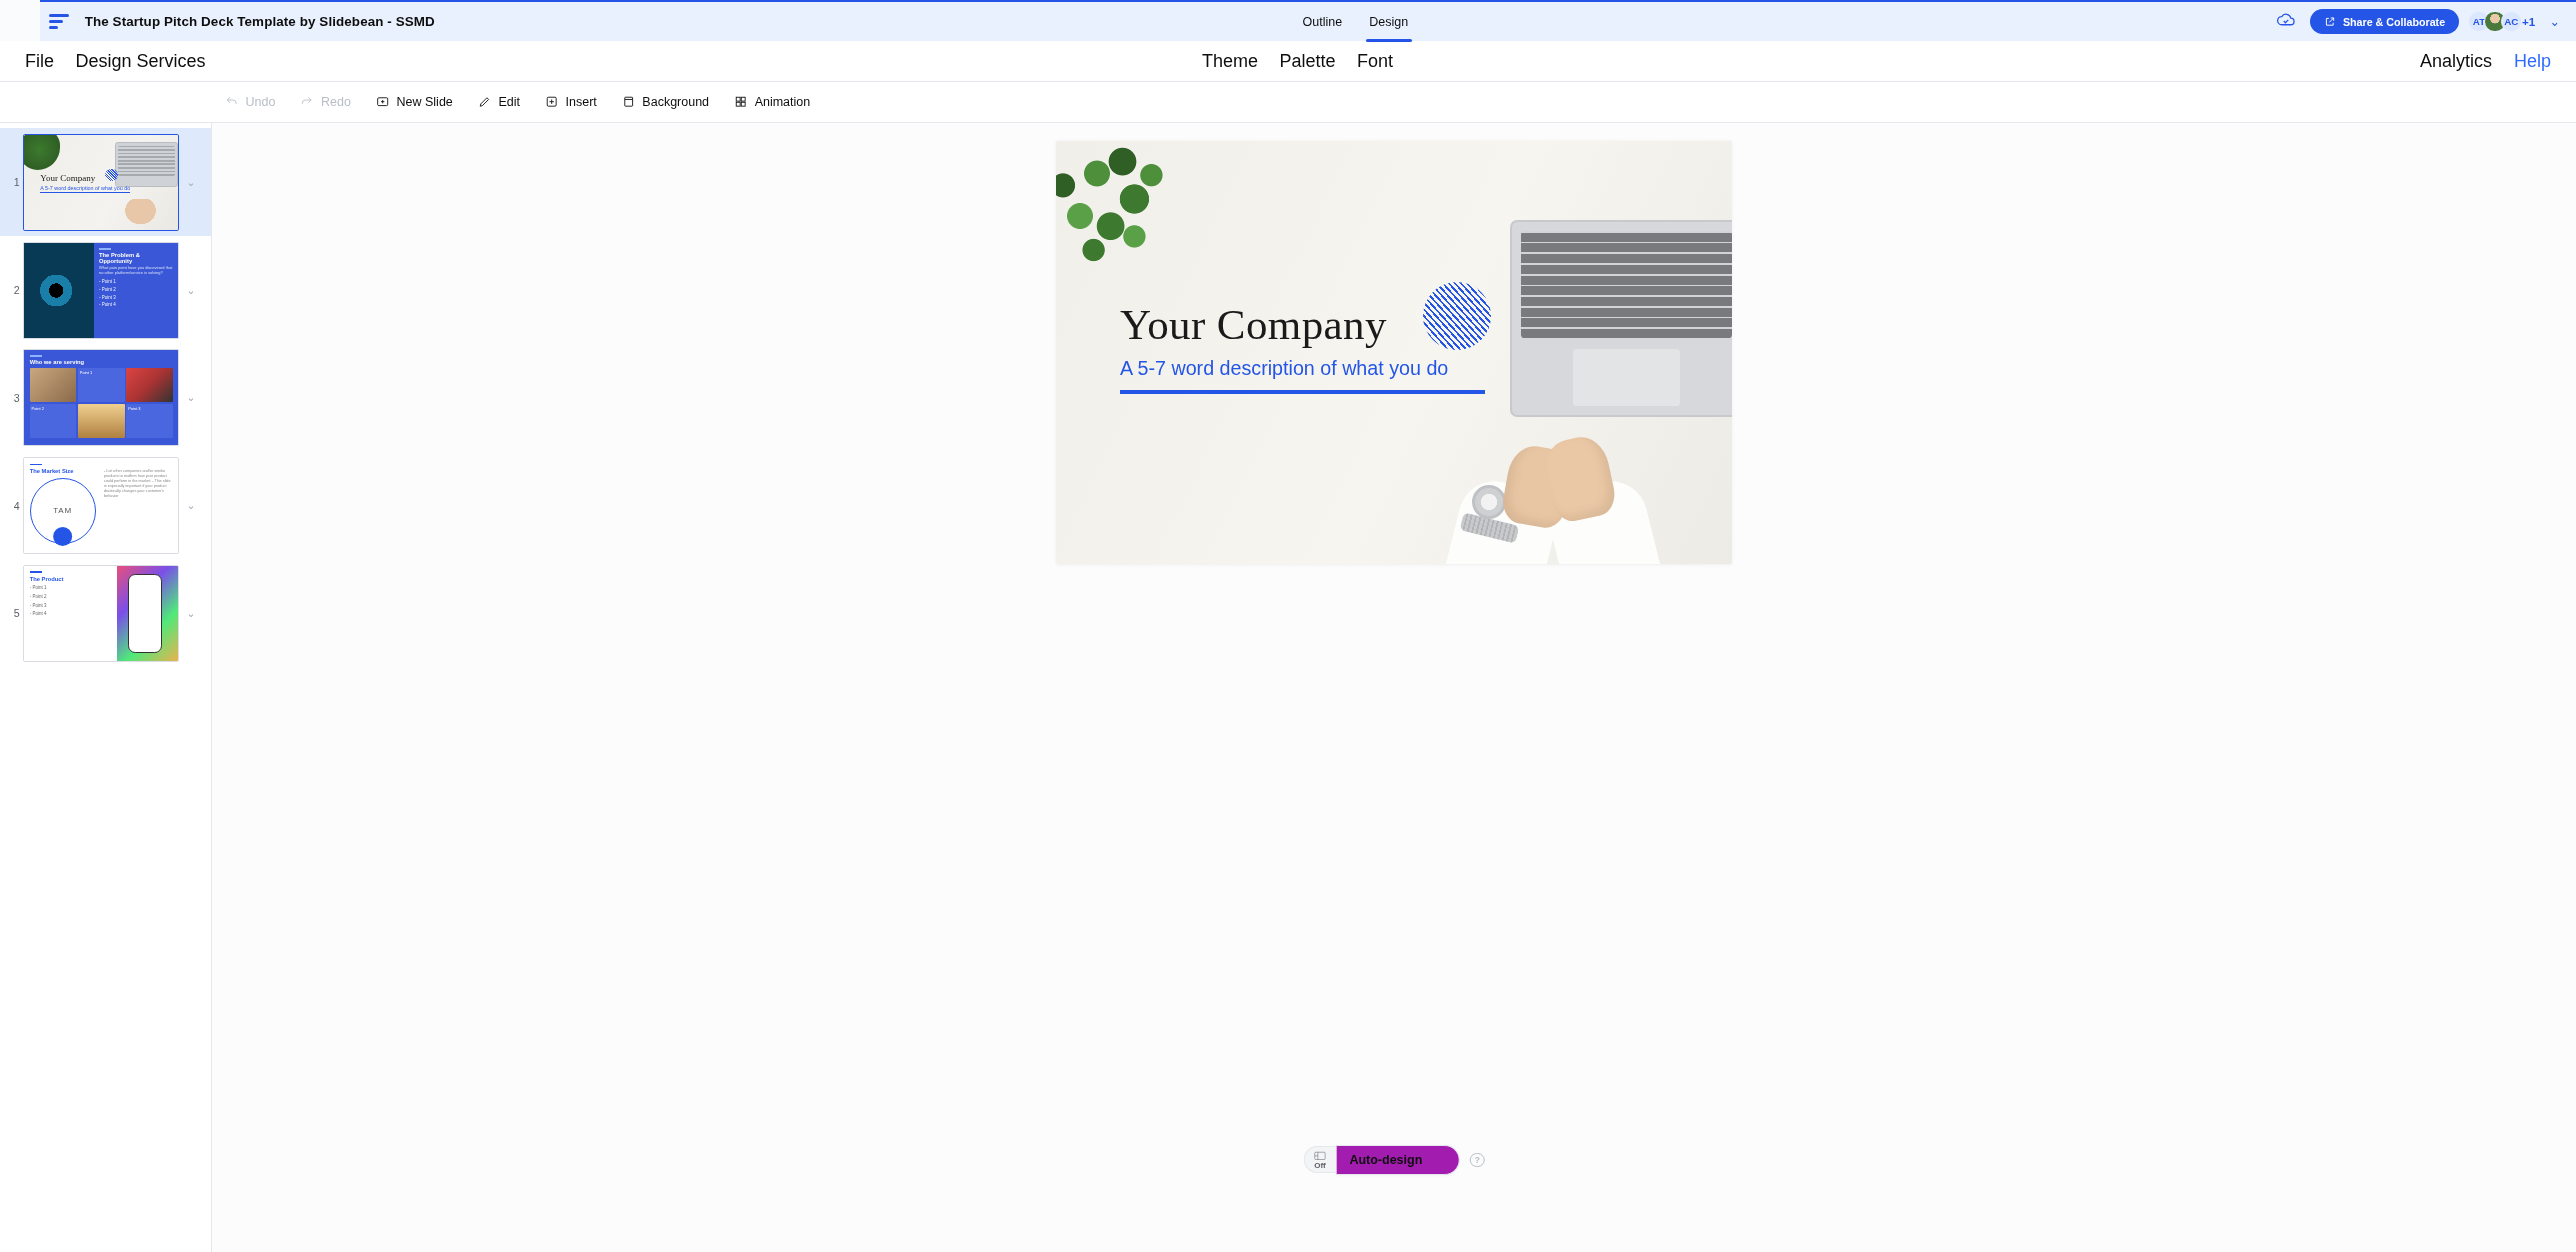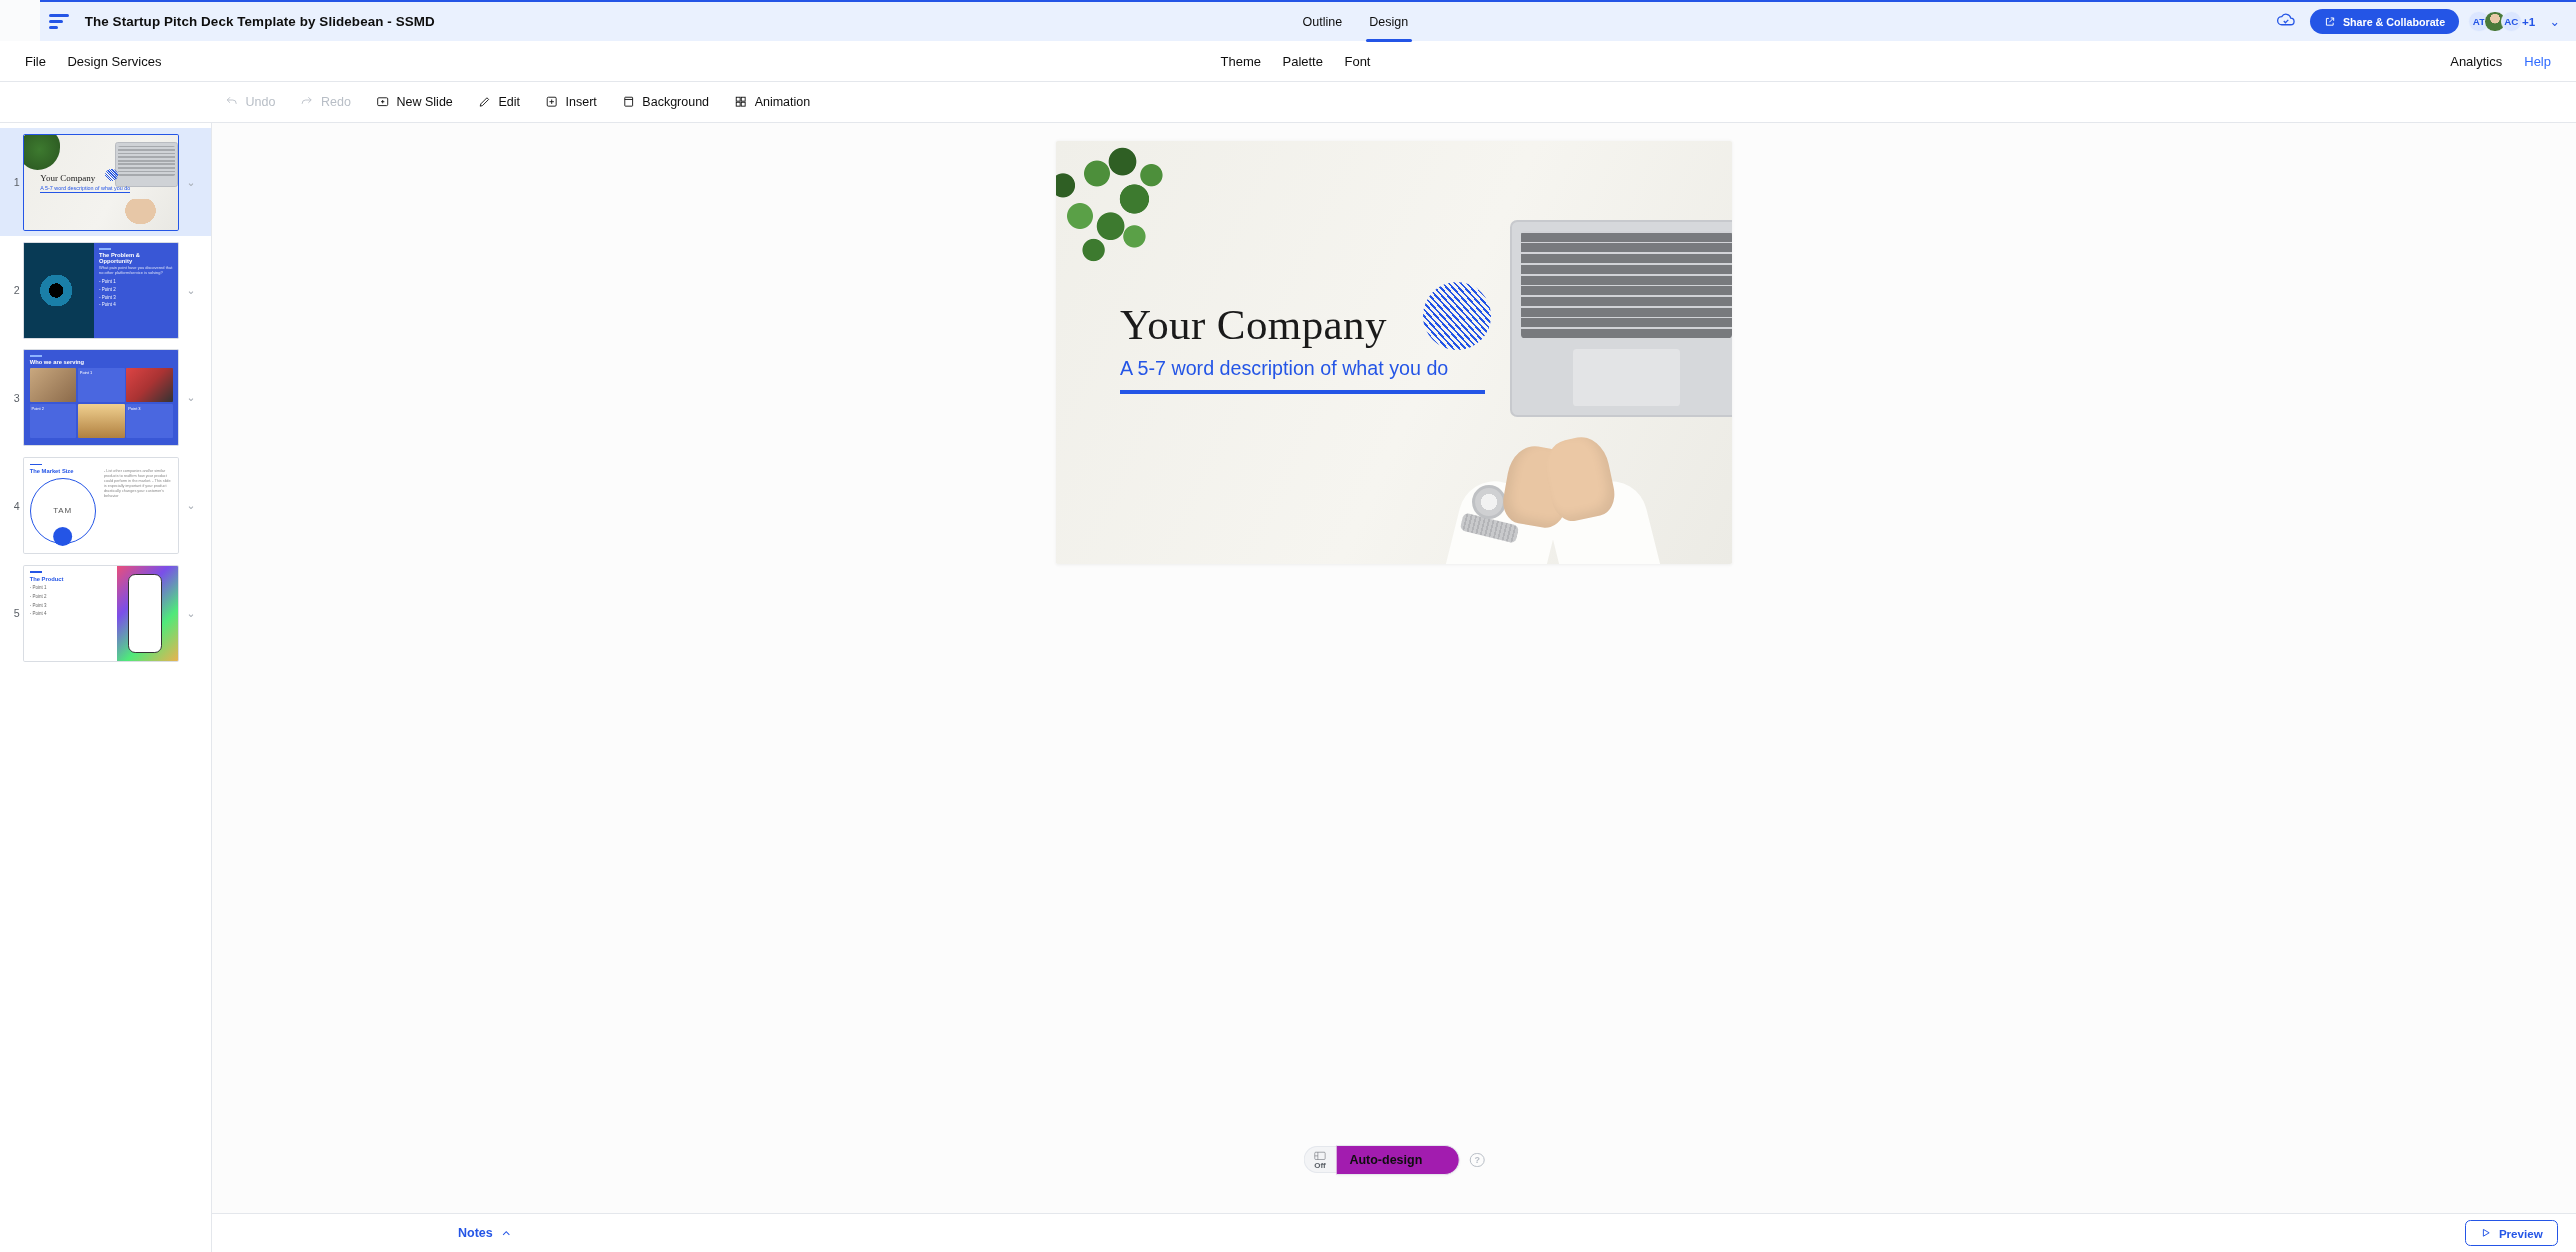--- a/index.html
+++ b/index.html
@@ -41,21 +41,21 @@
   .av.txt{background:#dbe6ff;color:var(--blue-600)}
   .av.img{background:radial-gradient(circle at 50% 35%,#e9c9a8 0 30%,#4a7a3b 31% 100%)}
   .av.plus{background:transparent;border:none;color:var(--blue-600);font-size:11.6px;font-weight:700;width:auto;padding-left:5.4px}
   .chevsm{color:var(--blue-600);font-size:12.5px}
 
   
   .menubar{height:var(--menu-h);background:var(--bg);display:flex;align-items:center;padding:0 25px;gap:21.5px;border-bottom:0.9px solid var(--border);}
   .menubar .left{display:flex;gap:21.5px}
   .menubar .center{position:absolute;left:50%;transform:translateX(-45%);display:flex;gap:21.5px}
   .menubar .right{margin-left:auto;display:flex;gap:22px}
-  .menuitem{font-size:13px;color:var(--gray-900);cursor:pointer}
+  .menuitem{font-size:18px;color:var(--gray-900);cursor:pointer}
   .menuitem.blue{color:var(--blue-500)}
 
   
   .tools{height:var(--tools-h);background:var(--bg);display:flex;align-items:center;padding:0 18px 0 225px;gap:25px;border-bottom:0.9px solid var(--border);}
   .tool{display:flex;align-items:center;gap:7.2px;font-size:12.5px;color:var(--gray-900);cursor:pointer}
   .tool.dim{color:var(--gray-400)}
   .tool.dim svg{stroke:var(--gray-400)}
   .tool svg{width:13.4px;height:13.4px;stroke:var(--gray-900);fill:none;stroke-width:1.6}
 
   
@@ -394,29 +394,15 @@
             <rect x="2" y="4" width="20" height="14" rx="2"></rect>
             <path d="M2 4l11 8 11-8" stroke-width="1" opacity="0"></path>
             <path d="M8 4v14M2 11h6"></path>
           </svg>
         <span>Off</span>
       </div>
       <div class="ad-label">Auto-design</div>
       <div class="ad-help">?</div>
     </div>
 
-    <div class="footer">
-      <div class="notes">
-        <span>Notes</span>
-        <svg viewBox="0 0 24 24">
-            <path d="M6 15l6-6 6 6"></path>
-          </svg>
-      </div>
-      <button class="preview">
-        <svg viewBox="0 0 24 24">
-            <path d="M7 5v14l12-7z"></path>
-          </svg>
-        <span>Preview</span>
-      </button>
-    </div>
   </div>
 </div>
 
 
 </body></html>

